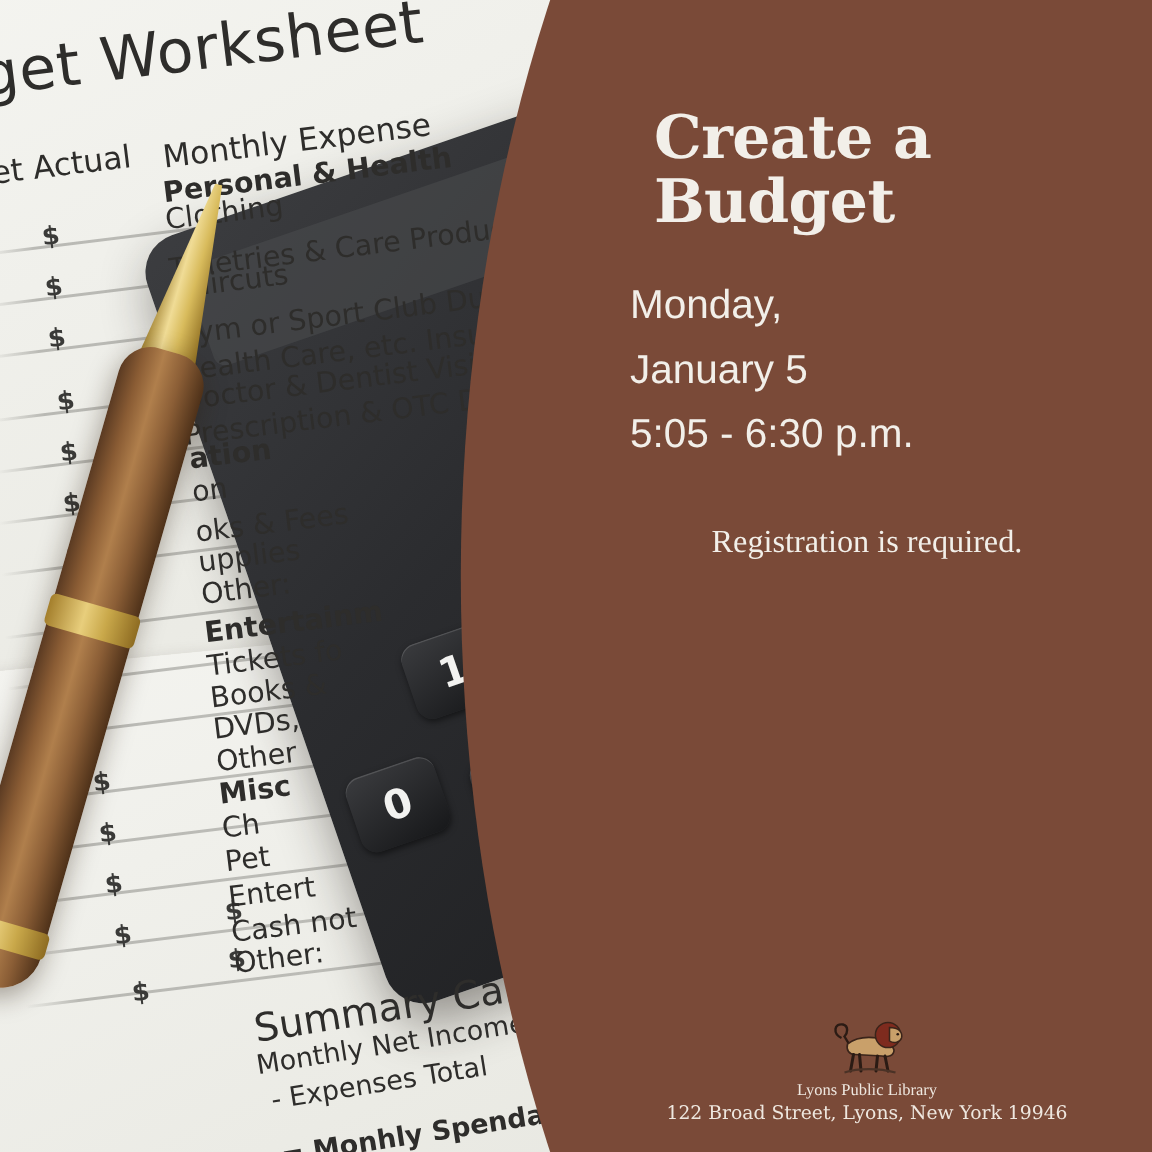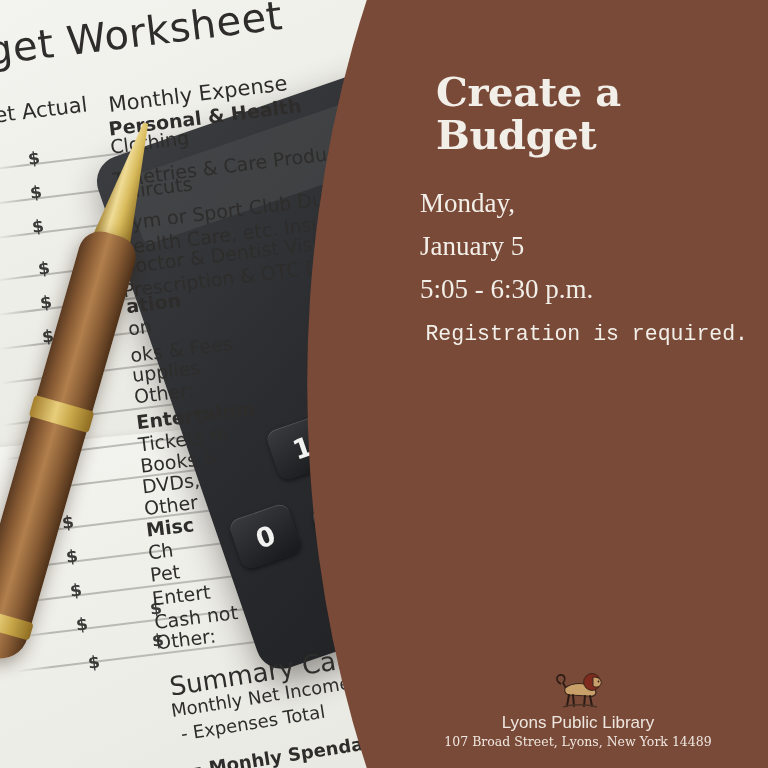--- a/index.html
+++ b/index.html
@@ -133,55 +133,55 @@
     font-weight:700;
     font-size:40px;
     line-height:1.08;
     color:#f2efe9;
     letter-spacing:-0.4px;
     margin-left:28px;
   }
 
   .datetime {
     margin-top:26px; margin-left:12px;
-    font-family:Liberation Serif, serif;
+    font-family:Liberation Sans, sans-serif;
     font-size:27px;
     line-height:1.58;
     color:#f2efe9;
   }
   .datetime div { white-space:nowrap; }
 
   .desc {
     margin-top:30px;
     font-family:"DejaVu Serif", serif;
     font-size:21.5px;
     line-height:1.34;
     color:#f2efe9;
     text-align:center;
     padding:0 4px;
   }
   .registration {
-    margin-top:12px;
-    font-family:Liberation Mono, monospace;
+    margin-top:39px;
+    font-family:Liberation Serif, serif;
     font-size:21.5px;
     color:#f2efe9;
-    text-align:right;
+    text-align:center;
   }
 
   
   .footer {
     margin-top:auto;
     text-align:center;
     color:#eee7df;
     padding-bottom:10px;
   }
   .logo { display:block; margin:0 auto 2px auto; }
   .f-name {
-    font-family:Liberation Sans, sans-serif;
-    font-size:17px; line-height:1.28;
+    font-family:Liberation Serif, serif;
+    font-size:11px; line-height:1.28;
   }
   .f-addr {
     font-family:"DejaVu Serif", serif;
     font-size:12.5px; line-height:1.28;
   }
   .f-contact {
     font-family:"DejaVu Serif", serif;
     font-size:12.5px; line-height:1.34;
   }
   .f-sep { padding:0 5px; }
@@ -316,16 +316,16 @@
 
         <path d="M41 7 C47 7, 50 10, 49 14 C48 17, 44 18, 41 16 Z" fill="#c9a06a" stroke="#3a241a" stroke-width="1"></path>
         <circle cx="46.5" cy="11.5" r="0.9" fill="#2b1b14"></circle>
 
         <path d="M17 25 L15 36 M21 25 L22 36 M33 26 L32 36 M38 26 L40 36" stroke="#2b1b14" stroke-width="2" fill="none" stroke-linecap="round"></path>
 
         <path d="M11 37 C20 34, 34 34, 45 37" fill="none" stroke="#4a3226" stroke-width="1.4"></path>
       </svg>
 
       <div class="f-name">Lyons Public Library</div>
-      <div class="f-addr">107 Broad Street, Lyons, New York 14489</div>
+      <div class="f-addr">122 Broad Street, Lyons, New York 19946</div>
     </div>
   </div>
 </div>
 
 </body></html>

